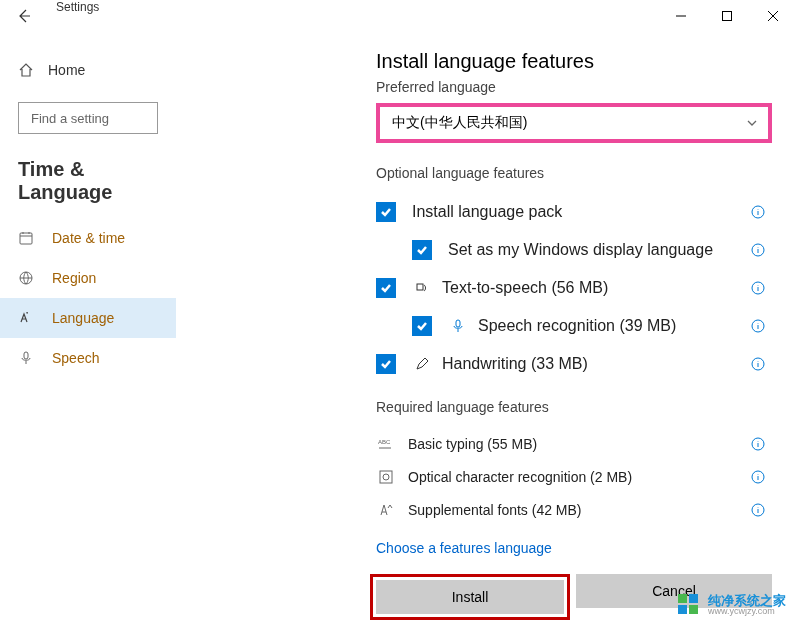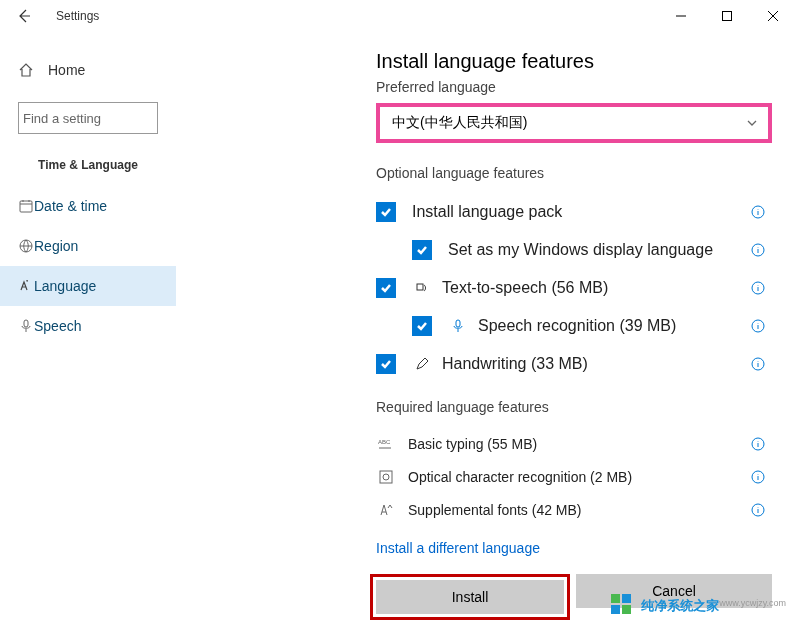--- a/index.html
+++ b/index.html
@@ -1,30 +1,30 @@
 <!DOCTYPE html>
 <html><head>
 <meta charset="utf-8">
 <style>
 * { margin: 0; padding: 0; box-sizing: border-box; font-family: "Segoe UI", Arial, sans-serif; }
 body { width: 796px; height: 626px; background: #fff; position: relative; overflow: hidden; font-size: 14px; color: #000; }
 
-.titlebar { height: 32px; display: flex; align-items: center; }
+.titlebar { height: 32px; display: flex; align-items: flex-start; }
 .back-btn { width: 48px; height: 32px; display: flex; align-items: center; justify-content: center; }
 .title-text { font-size: 12px; color: #333; margin-left: 8px; }
 .title-controls { margin-left: auto; display: flex; }
 .title-ctrl { width: 46px; height: 32px; display: flex; align-items: center; justify-content: center; }
 
 .main { display: flex; height: calc(626px - 32px); }
 
-.sidebar { width: 176px; background: #fff; padding-top: 20px; text-align: center; }
+.sidebar { width: 176px; background: #fff; padding-top: 20px; }
 .nav-home { display: flex; align-items: center; padding: 10px 18px; gap: 14px; color: #333; }
-.search-box { margin: 14px 18px 18px; border: 1px solid #999; background: #fff; height: 32px; display: flex; align-items: center; padding: 0 4px; color: #666; font-size: 13px; }
-.section-title { font-size: 12px; font-weight: 600; color: #333; padding: 6px 18px 14px; }
-.nav-item { display: flex; align-items: center; padding: 12px 18px; gap: 0; color: #0c4a6e; }
+.search-box { margin: 14px 18px 18px; border: 1px solid #999; background: #fff; height: 32px; display: flex; align-items: center; padding: 0 12px; color: #666; font-size: 13px; }
+.section-title { font-size: 20px; font-weight: 600; color: #333; padding: 6px 18px 14px; }
+.nav-item { display: flex; align-items: center; padding: 12px 18px; gap: 18px; color: #a16207; }
 .nav-item.active { background: #dcecf9; }
 
 .content { flex: 1; position: relative; }
 
 .bg-text { position: absolute; color: #333; font-size: 14px; line-height: 1.4; }
 .bg1 { top: 124px; left: 430px; width: 320px; }
 .bg2 { top: 248px; left: 430px; width: 320px; }
 .bg-dd { position: absolute; top: 84px; left: 176px; right: 20px; height: 34px; border: 1px solid #999; }
 .bg-dd-chev { position: absolute; right: 8px; top: 8px; color: #666; font-size: 12px; }
 .bg-icons { position: absolute; top: 355px; right: 20px; display: flex; gap: 10px; color: #999; }
@@ -55,21 +55,21 @@
 
 .link { color: #0066cc; font-size: 14px; margin-top: 14px; margin-bottom: 14px; display: inline-block; }
 
 .btn-row { display: flex; gap: 6px; margin-top: 4px; }
 .btn { width: 196px; height: 34px; background: #ccc; border: none; display: flex; align-items: center; justify-content: center; font-size: 14px; color: #000; }
 .btn-install-wrap { border: 3px solid #c00000; padding: 3px; margin-left: -6px; }
 .btn-install-wrap .btn { width: 188px; }
 
 .watermark { position: absolute; bottom: 8px; right: 10px; display: flex; align-items: center; gap: 6px; z-index: 20; }
 .wm-logo { width: 26px; height: 26px; }
-.wm-text { display: flex; flex-direction: row; line-height: 1; }
+.wm-text { display: flex; flex-direction: column; line-height: 1; }
 .wm-top { font-size: 13px; font-weight: 700; color: #1890d8; }
 .wm-bottom { font-size: 9px; color: #999; }
 
 svg { display: block; }
 </style>
 </head>
 <body>
 
 <div class="titlebar">
   <div class="back-btn">
@@ -313,21 +313,21 @@
           <span class="req-label">Supplemental fonts (42 MB)</span>
           <div class="info-icon">
               <svg viewBox="0 0 14 14">
                 <circle cx="7" cy="7" r="6" stroke="#0078d4" fill="none"></circle>
                 <path d="M7 4 V4.5 M7 6 V10" stroke="#0078d4"></path>
               </svg>
             </div>
         </div>
       </div>
 
-      <a class="link">Install a different language</a>
+      <a class="link">Choose a features language</a>
 
       <div class="btn-row">
         <div class="btn-install-wrap">
           <button class="btn">Install</button>
         </div>
         <button class="btn">Cancel</button>
       </div>
     </div>
   </div>
 </div>

